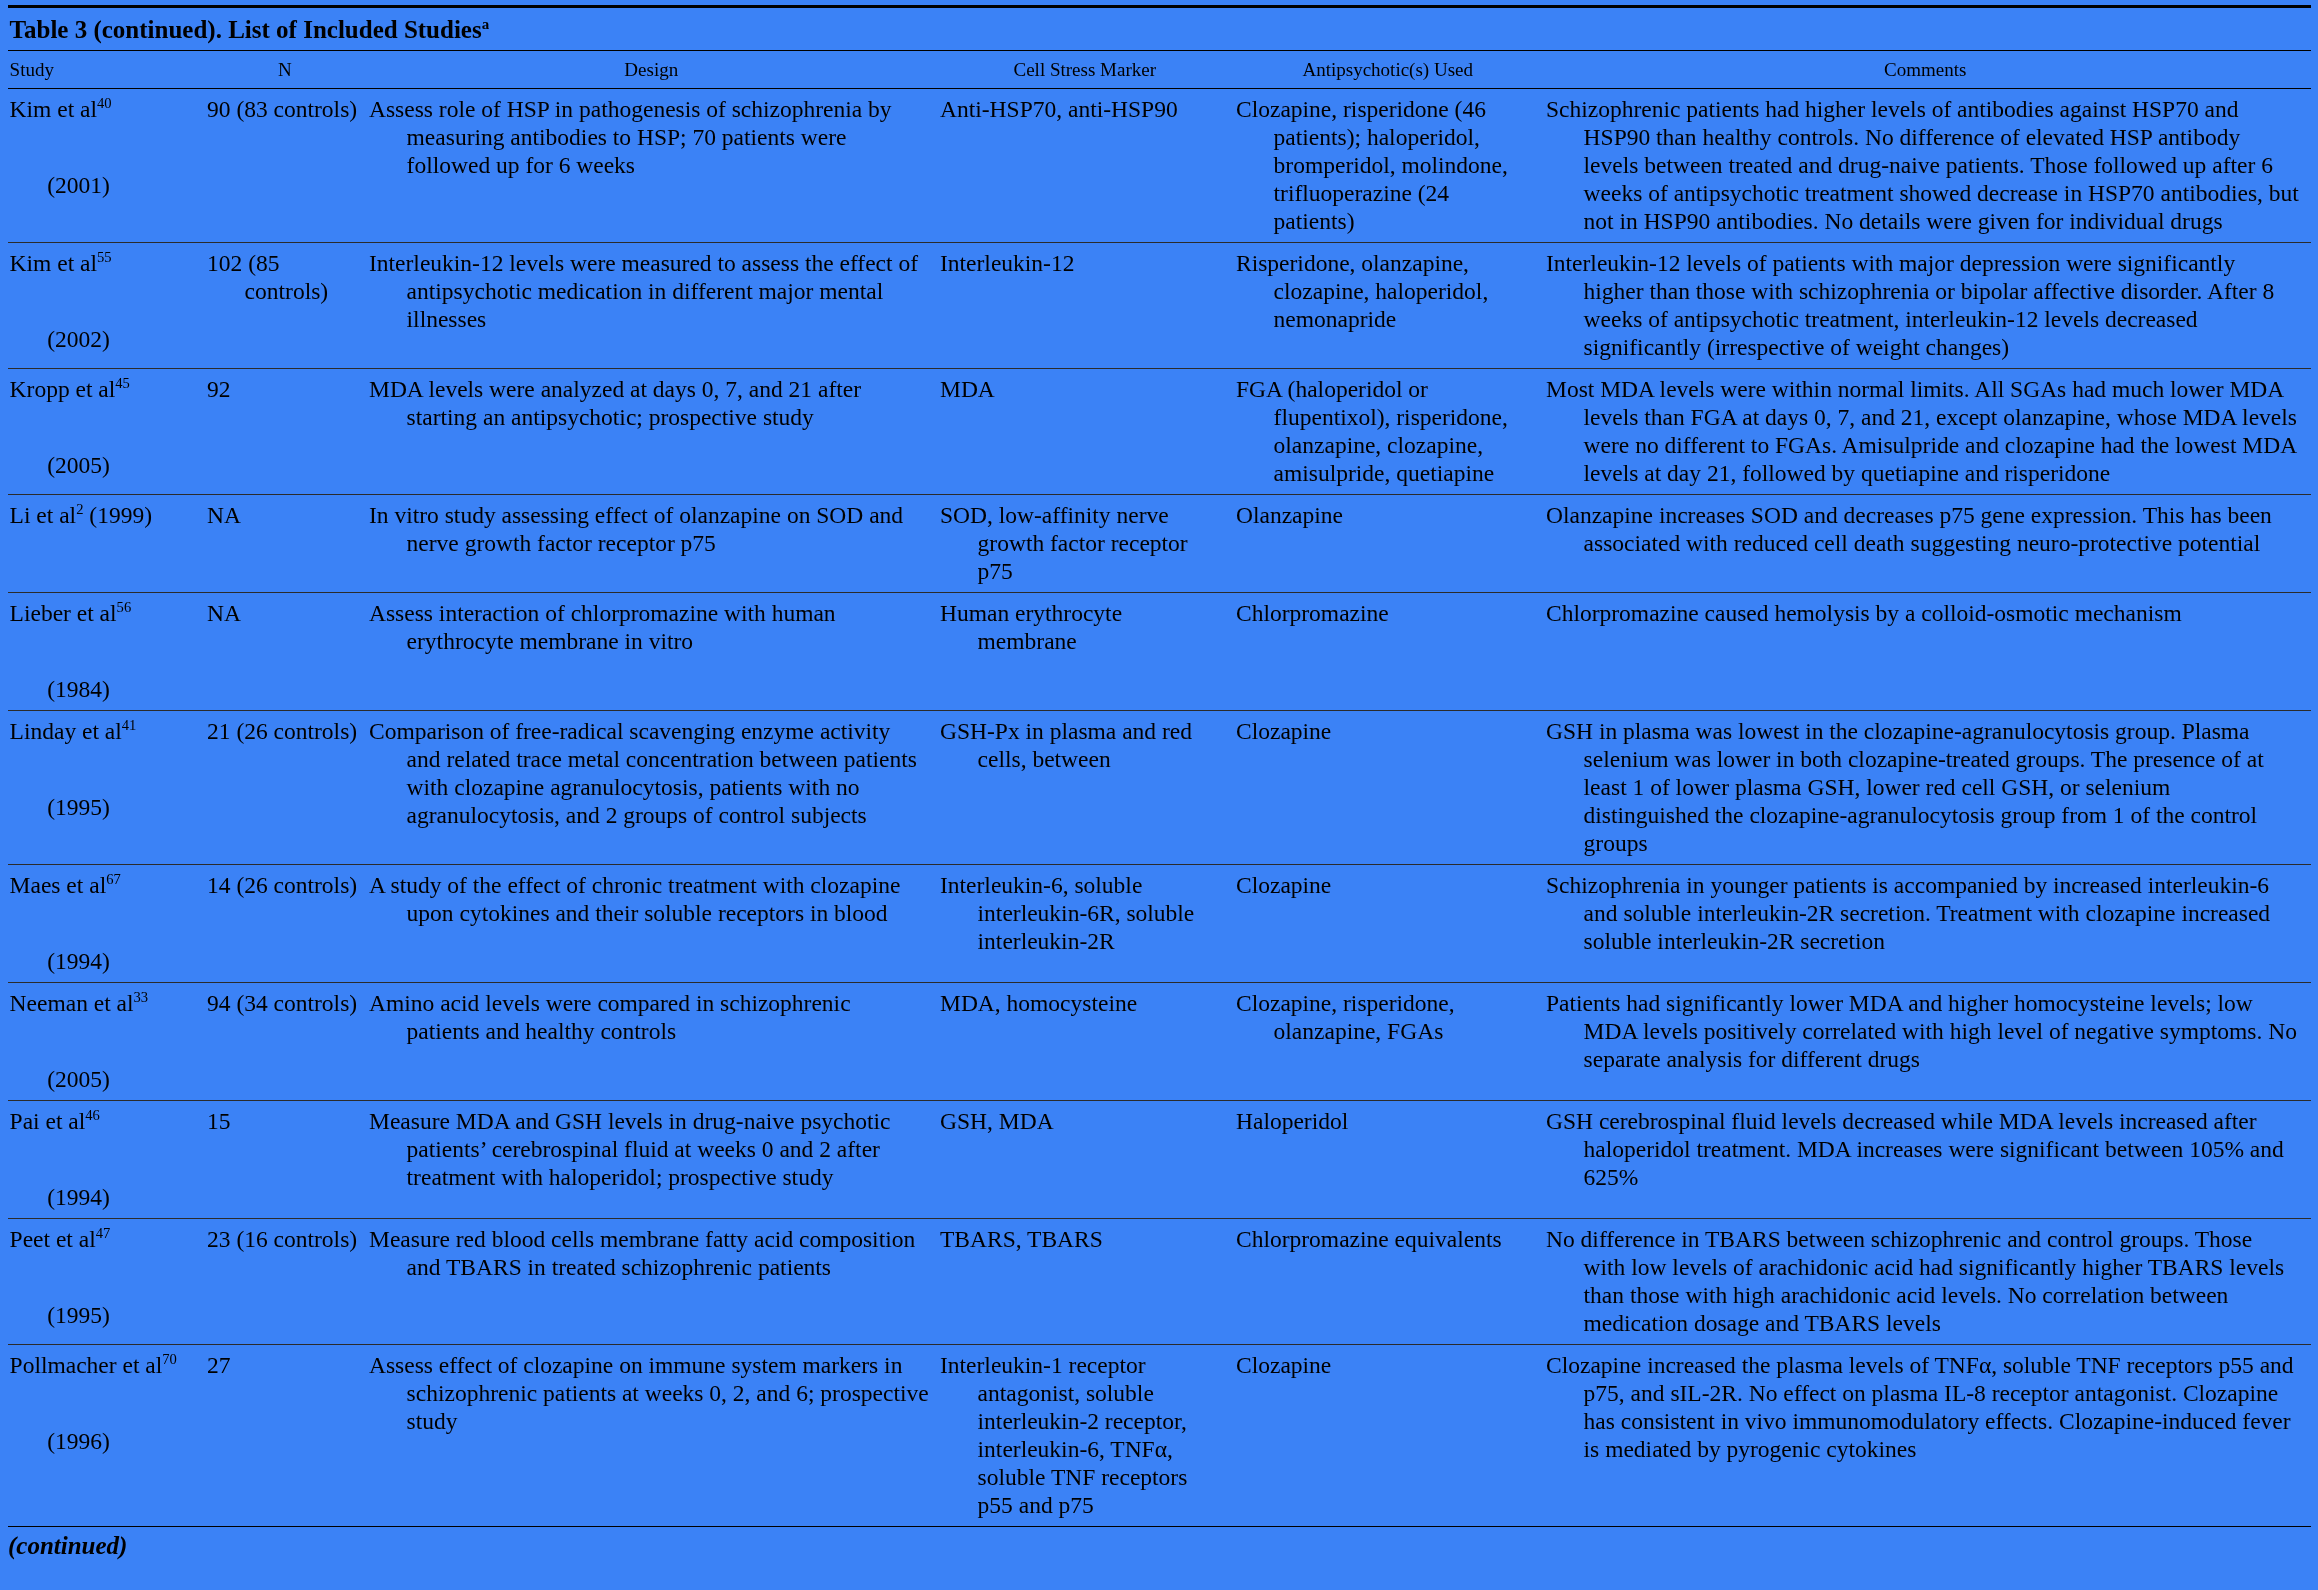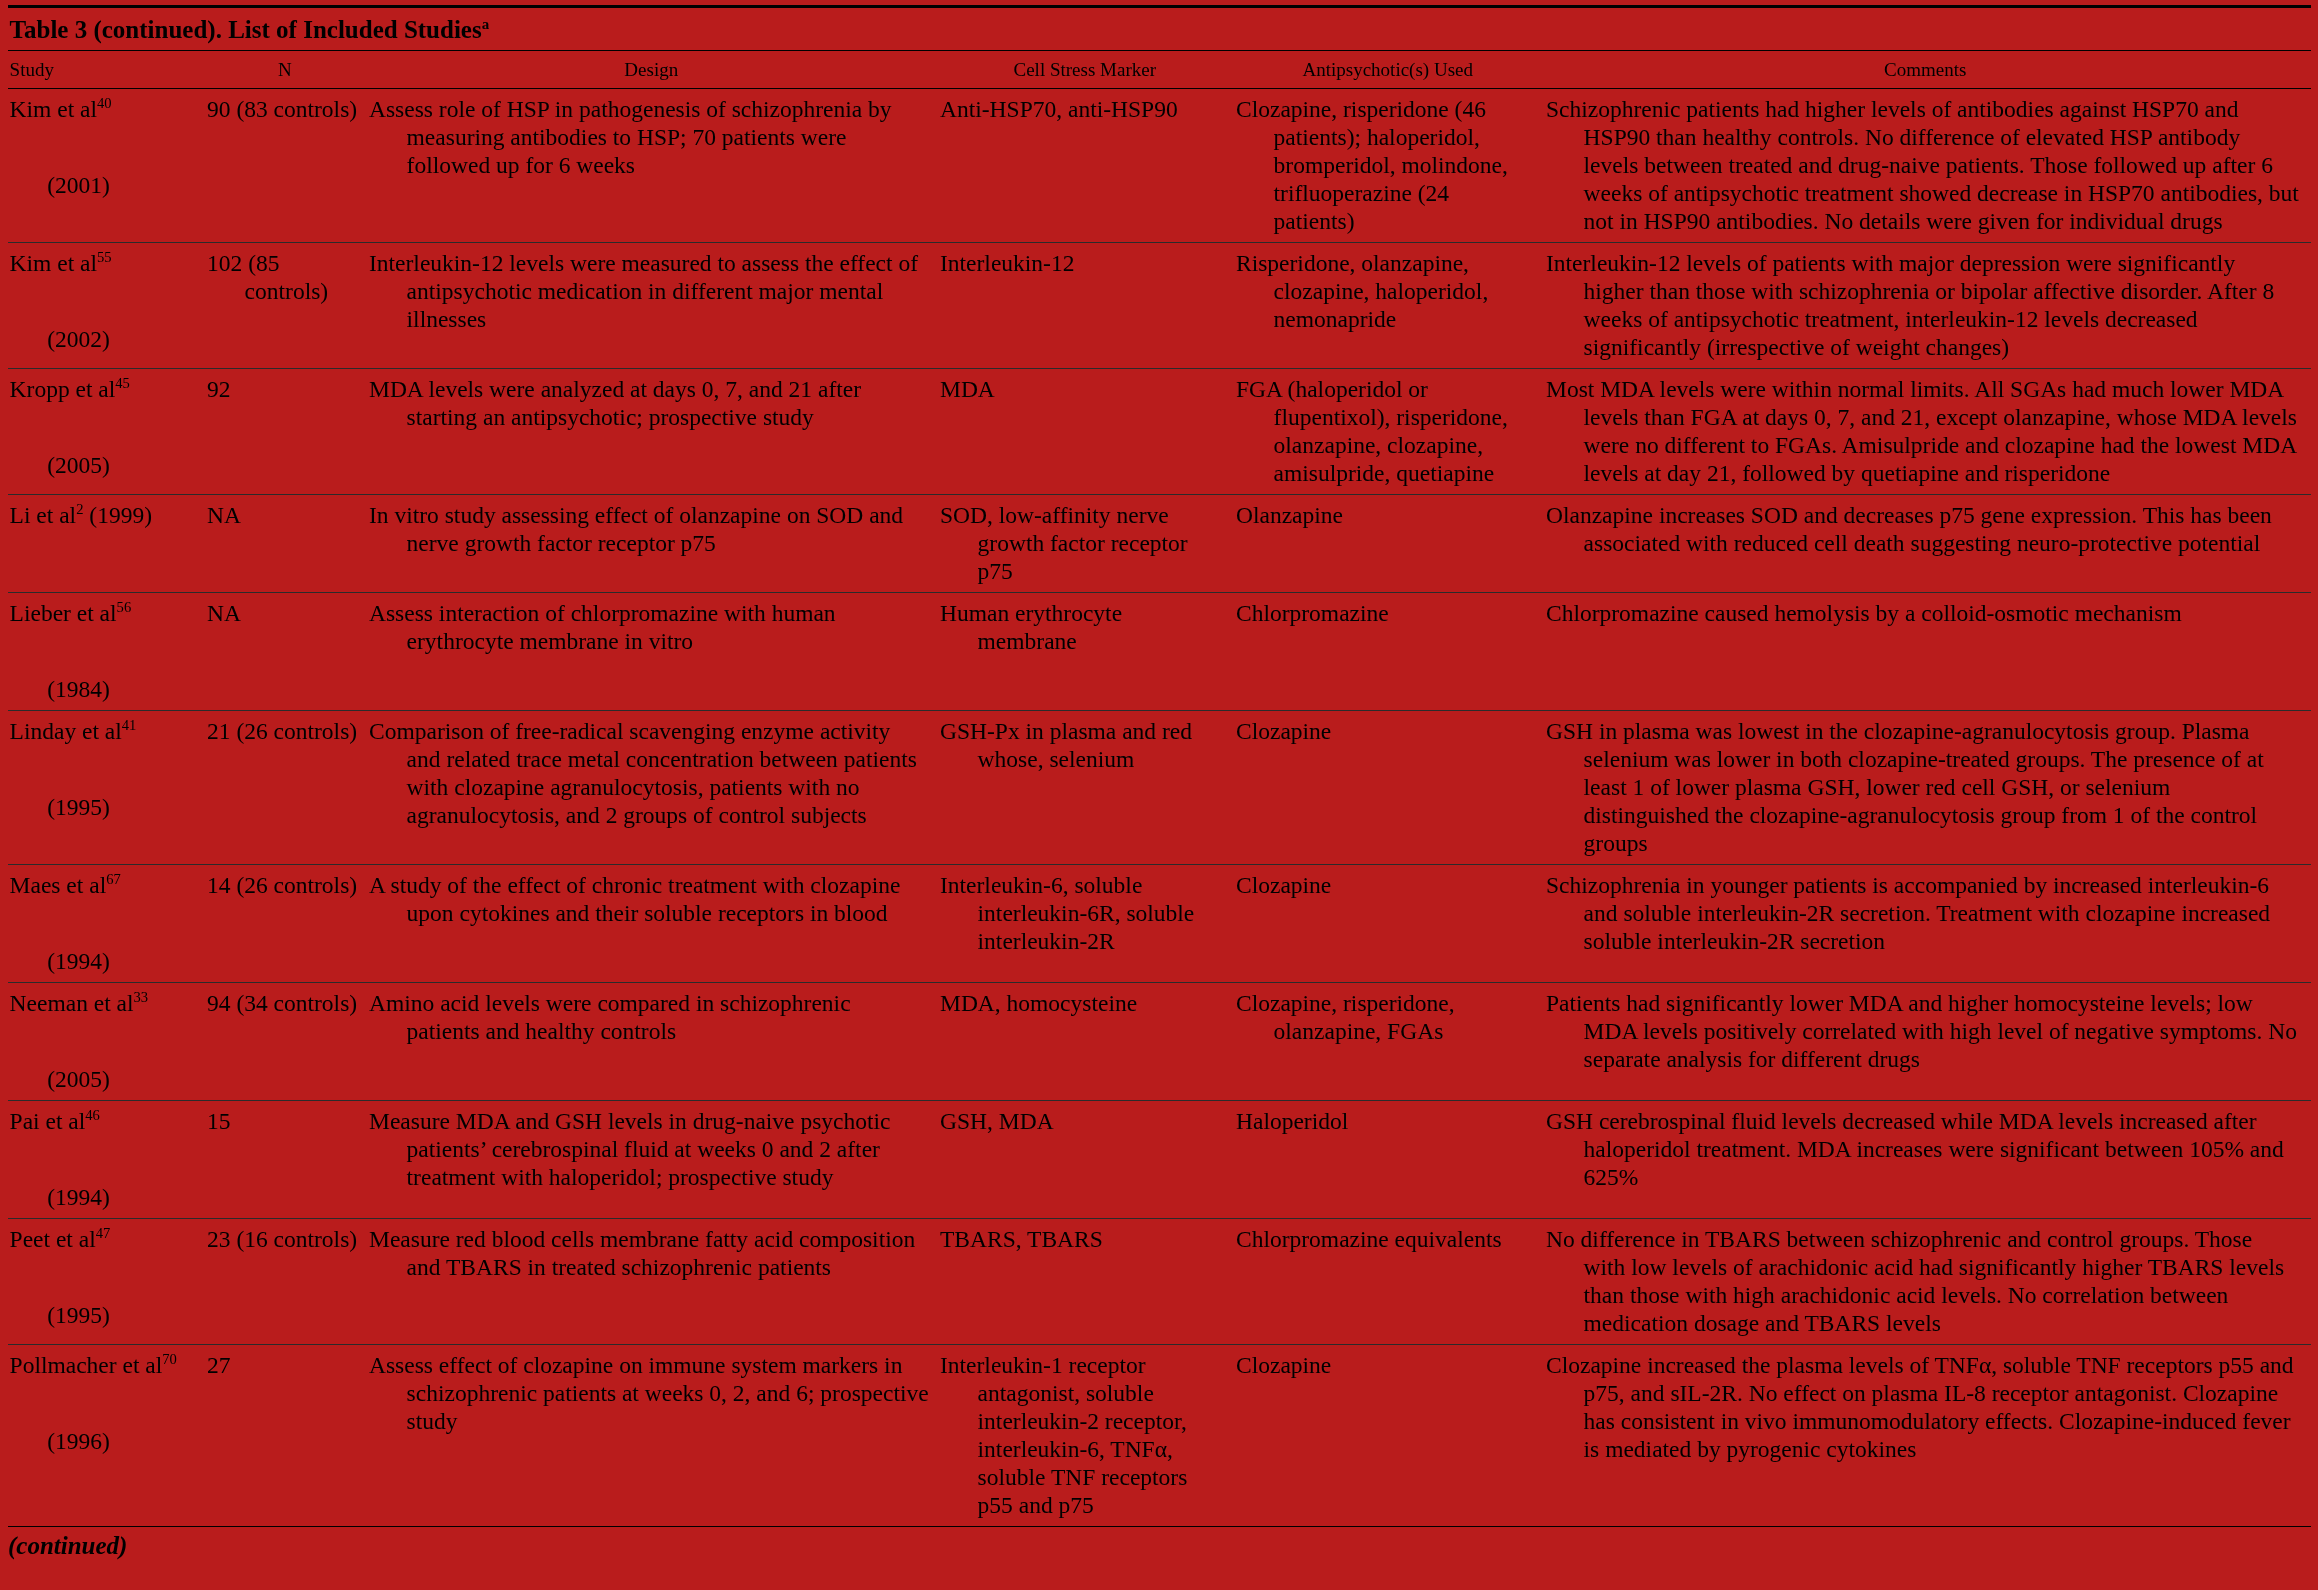--- a/index.html
+++ b/index.html
@@ -10,21 +10,21 @@
   body {
     font-family: "Liberation Serif", serif;
     color: #000000;
   }
   .page {
     position: relative;
     width: 2319px;
     height: 1590px;
     box-sizing: border-box;
     padding: 4.9px 8px 0 8px;
-    background: #b91c1c;
+    background: #3b82f6;
     overflow: hidden;
   }
   .top-rule {
     border-top: 3.2px solid #000;
     height: 0;
   }
   .table-title {
     font-weight: bold;
     font-size: 25px;
     line-height: 32px;
@@ -222,21 +222,21 @@
             <div class="hang">Linday et al<sup>41</sup></div>
             <div class="year-cont">(1995)</div>
           </td>
           <td>
             <div class="hang">21 (26 controls)</div>
           </td>
           <td>
             <div class="hang">Comparison of free-radical scavenging enzyme activity and related trace metal concentration between patients with clozapine agranulocytosis, patients with no agranulocytosis, and 2 groups of control subjects</div>
           </td>
           <td>
-            <div class="hang">GSH-Px in plasma and red whose, selenium</div>
+            <div class="hang">GSH-Px in plasma and red cells, between</div>
           </td>
           <td>
             <div class="hang">Clozapine</div>
           </td>
           <td>
             <div class="hang">GSH in plasma was lowest in the clozapine-agranulocytosis group. Plasma selenium was lower in both clozapine-treated groups. The presence of at least 1 of lower plasma GSH, lower red cell GSH, or selenium distinguished the clozapine-agranulocytosis group from 1 of the control groups</div>
           </td>
         </tr>
         <tr>
           <td class="study-col">

